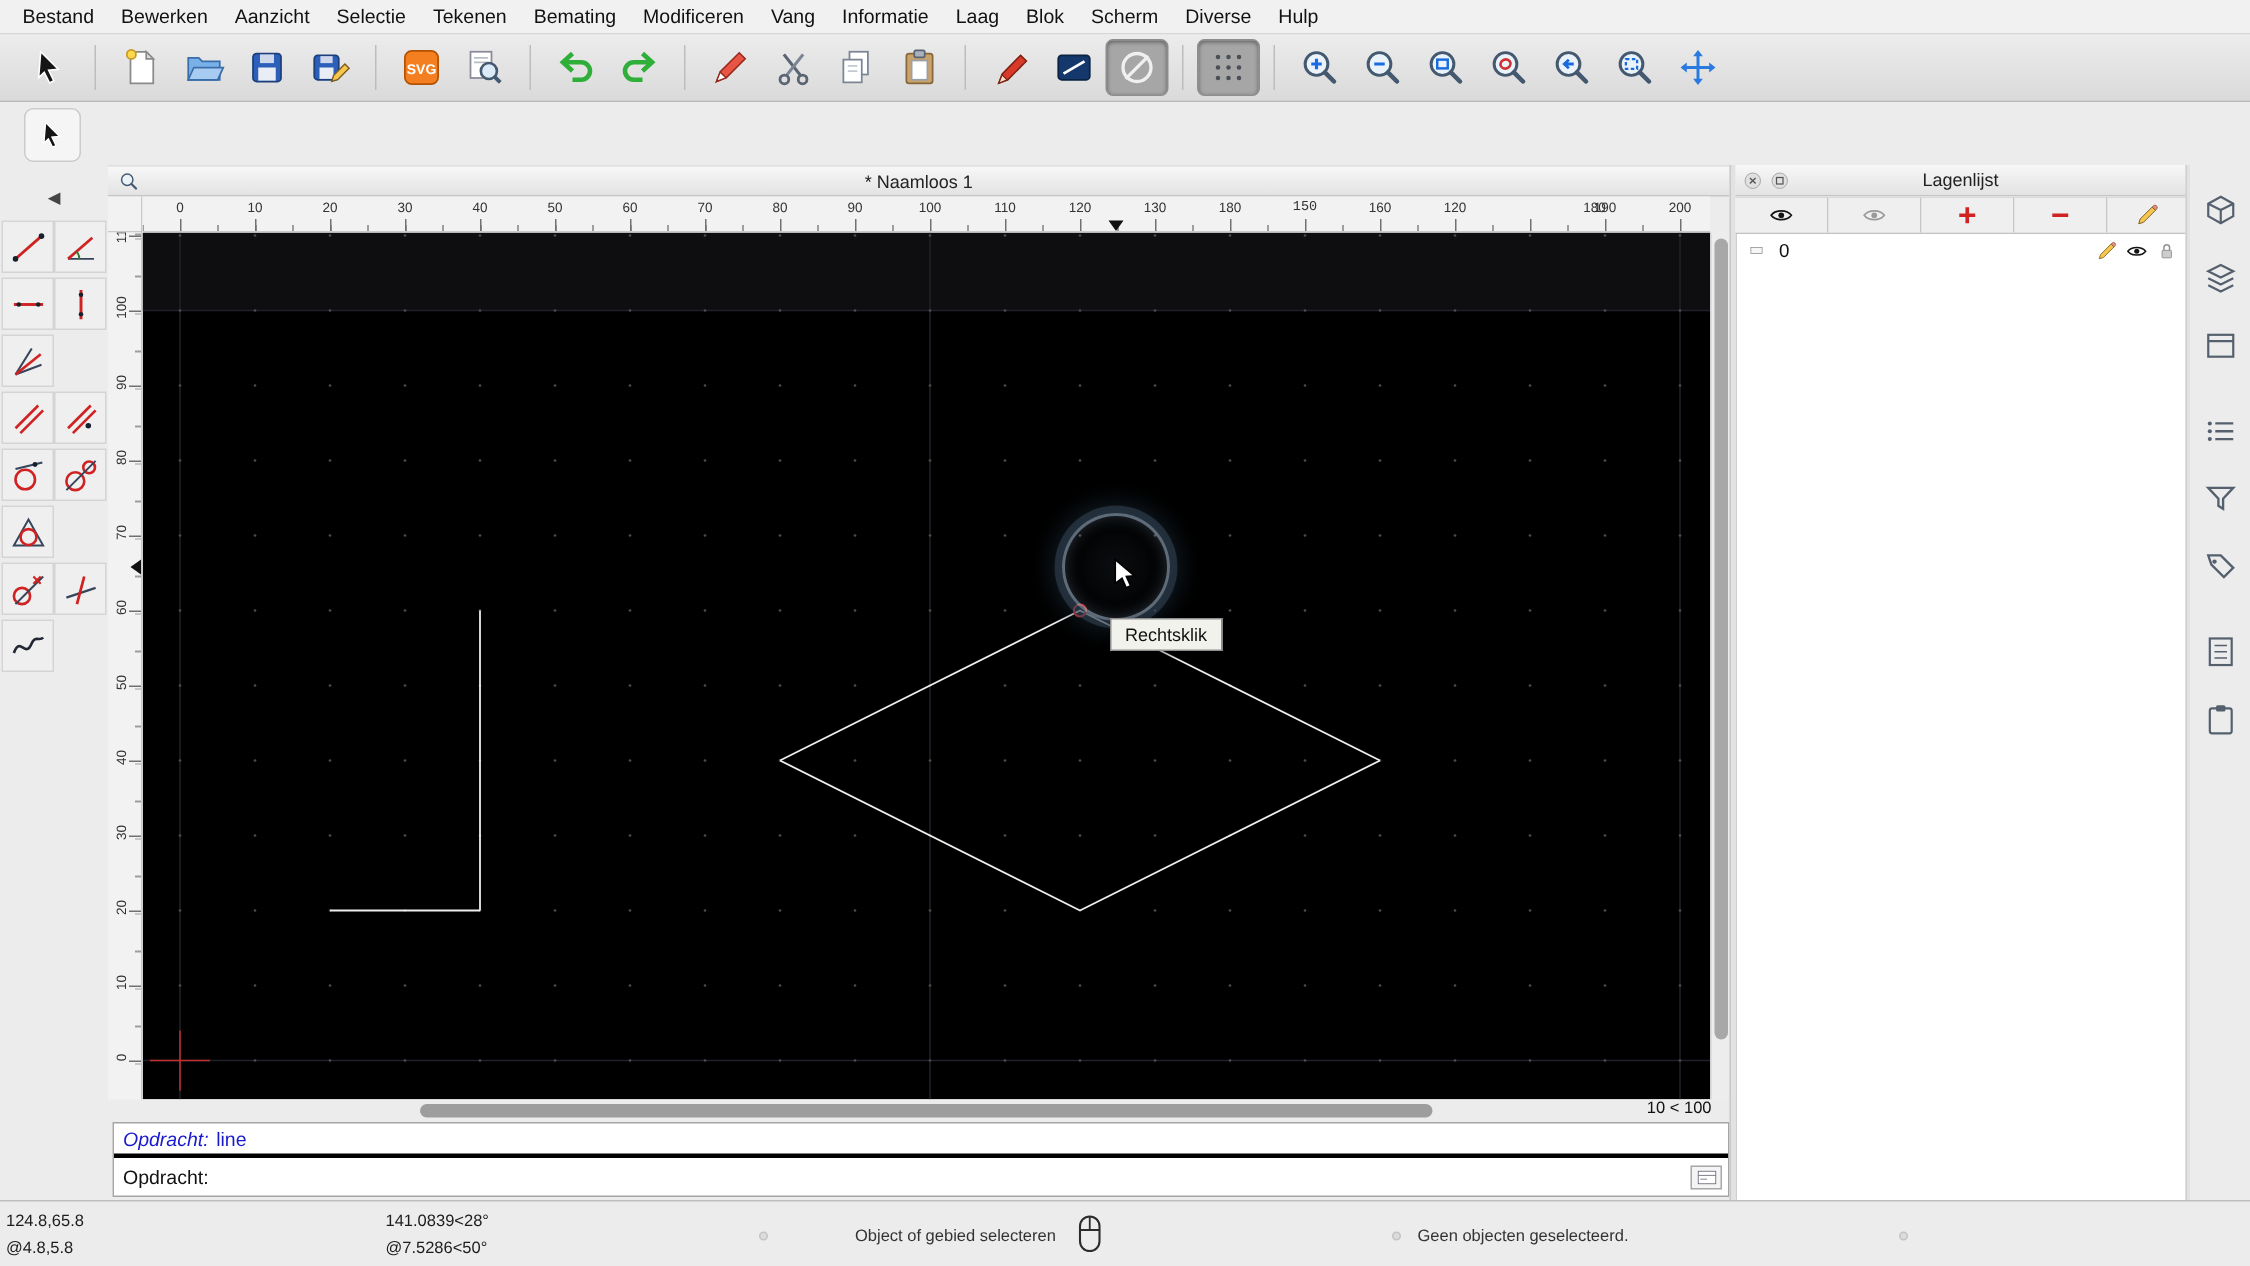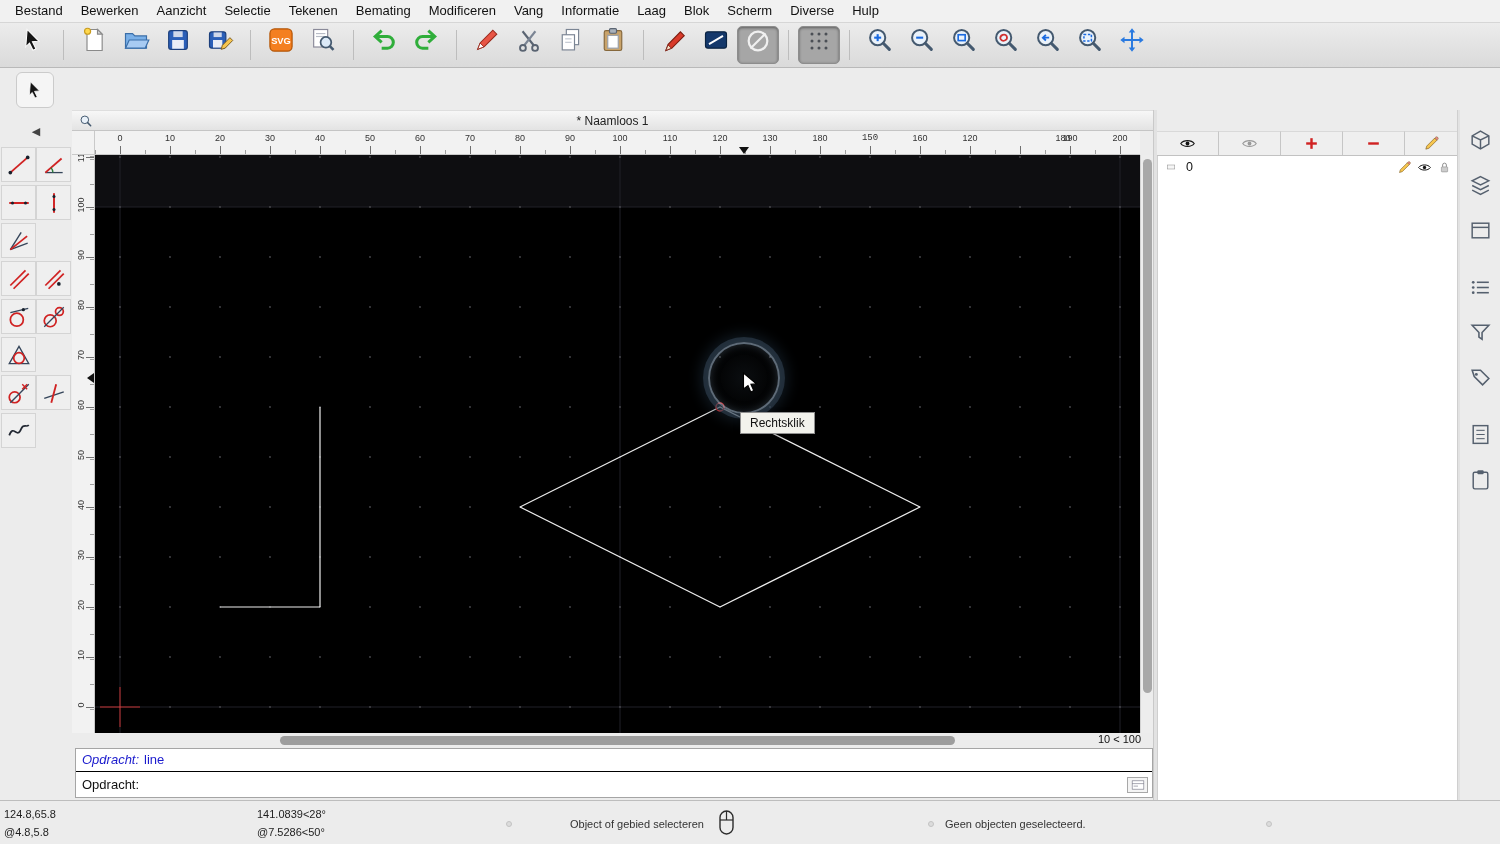--- a/index.html
+++ b/index.html
@@ -7,21 +7,21 @@
   #window{position:relative;width:1500px;height:844px;background:#ececec;font-size:13px;color:#1a1a1a}
   .ic{display:inline-flex;align-items:center;justify-content:center}
   .ic svg{width:100%;height:100%}
 
   
   .menubar{position:absolute;left:0;top:0;width:1500px;height:23px;background:#f1f1f1;border-bottom:1px solid #d6d6d6;display:flex;align-items:center;padding-left:6px}
   .menu-item{padding:0 9px;line-height:22px;font-size:13px;color:#111}
 
   
   .toolbar{position:absolute;left:0;top:23px;width:1500px;height:45px;background:linear-gradient(#ececec,#dadada);border-bottom:1px solid #b9b9b9;display:flex;align-items:center;padding-left:12px}
-  .tb-btn{width:42px;height:38px;display:flex;align-items:flex-start;justify-content:center;border-radius:5px;flex:0 0 auto}
+  .tb-btn{width:42px;height:38px;display:flex;align-items:center;justify-content:center;border-radius:5px;flex:0 0 auto}
   .tb-btn .ic{width:28px;height:28px}
   .tb-btn.pressed{background:#a6a6a6;box-shadow:inset 0 1px 3px rgba(0,0,0,.45);border:1px solid #8d8d8d}
   .tb-sep{width:1px;height:30px;background:#bdbdbd;margin:0 9px;flex:0 0 auto}
 
   
   .cursor-tool{position:absolute;left:16px;top:72px;width:38px;height:36px;background:#f5f5f5;border:1px solid #cbcbcb;border-radius:6px;display:flex;align-items:center;justify-content:center}
   .cursor-tool .ic{width:22px;height:22px}
   .palette{position:absolute;left:0;top:118px;width:72px}
   .collapse{height:26px;display:flex;align-items:center;justify-content:center;color:#444;font-size:11px;cursor:default}
   .tool-row{display:flex;padding-left:1px;margin-top:3px}
@@ -57,21 +57,21 @@
   
   .v-scroll{position:absolute;left:1140px;top:155px;width:13px;height:578px;background:#ededed;border-left:1px solid #d2d2d2}
   .v-thumb{position:absolute;left:2px;top:4px;width:9px;height:534px;background:#a8a8a8;border-radius:4.5px}
   .h-scroll-row{position:absolute;left:95px;top:733px;width:1058px;height:15px;display:flex;align-items:flex-start}
   .h-track{position:relative;width:990px;height:15px}
   .h-thumb{position:absolute;left:185px;top:3px;width:675px;height:9px;background:#9d9d9d;border-radius:4.5px}
   .grid-status{width:60px;text-align:right;font-size:11px;color:#111;padding-right:4px}
 
   
   .cmd-box{position:absolute;left:75px;top:748px;width:1078px;height:50px;background:#fff;border:1px solid #a5a5a5}
-  .cmd-history{height:23px;line-height:22px;padding-left:6px;border-bottom:1px solid #000000;font-size:13px;color:#1a1acd}
+  .cmd-history{height:23px;line-height:22px;padding-left:6px;border-bottom:3px solid #000000;font-size:13px;color:#1a1acd}
   .cmd-lab{font-style:italic;margin-right:5px}
   .cmd-row{height:25px;display:flex;align-items:center;padding:0 4px 0 6px}
   .cmd-prompt{font-size:13px;color:#111;margin-right:6px}
   .cmd-input{flex:1;height:19px;border:none;outline:none;font-size:13px;background:#fff}
   .cmd-btn{width:21px;height:16px;border:1px solid #a8a8a8;background:#f4f4f4;display:flex;align-items:center;justify-content:center}
   .cmd-btn .ic{width:14px;height:10px}
 
   
   .vdiv{position:absolute;top:110px;height:690px;background:#e2e2e2}
   .d1{left:1153px;width:4px;border-left:1px solid #c9c9c9}
@@ -891,20 +891,35 @@
               <line x1="1.5" y1="6.5" x2="22.5" y2="6.5" stroke="#667"></line>
               <line x1="4" y1="11" x2="12" y2="11" stroke="#667"></line>
             </svg>
           </span>
         </span>
     </div>
   </div>
 
   <div class="vdiv d1"></div>
 
+  <div class="panel-header">
+    <span class="ic ph-btn">
+        <svg viewBox="0 0 24 24">
+          <circle cx="12" cy="12" r="9.5" fill="#e0e0e0" stroke="#9a9a9a"></circle>
+          <path d="M8.5 8.5 l7 7 M15.5 8.5 l-7 7" stroke="#555" stroke-width="1.7"></path>
+        </svg>
+      </span>
+    <span class="ic ph-btn">
+        <svg viewBox="0 0 24 24">
+          <circle cx="12" cy="12" r="9.5" fill="#e0e0e0" stroke="#9a9a9a"></circle>
+          <rect x="8" y="8" width="8" height="8" fill="none" stroke="#555" stroke-width="1.5"></rect>
+        </svg>
+      </span>
+    <span class="ph-title">Lagenlijst</span>
+  </div>
   <div class="panel-toolbar" id="ptoolbar">
       <div class="pt-cell">
         <span class="ic">
           <svg viewBox="0 0 24 24">
             <path d="M2.5 12 C6.5 6.5 17.5 6.5 21.5 12 C17.5 17.5 6.5 17.5 2.5 12 Z" fill="none" stroke="#151515" stroke-width="1.6"></path>
             <circle cx="12" cy="12" r="2.7" fill="#151515"></circle>
           </svg>
         </span>
       </div>
       <div class="pt-cell">

